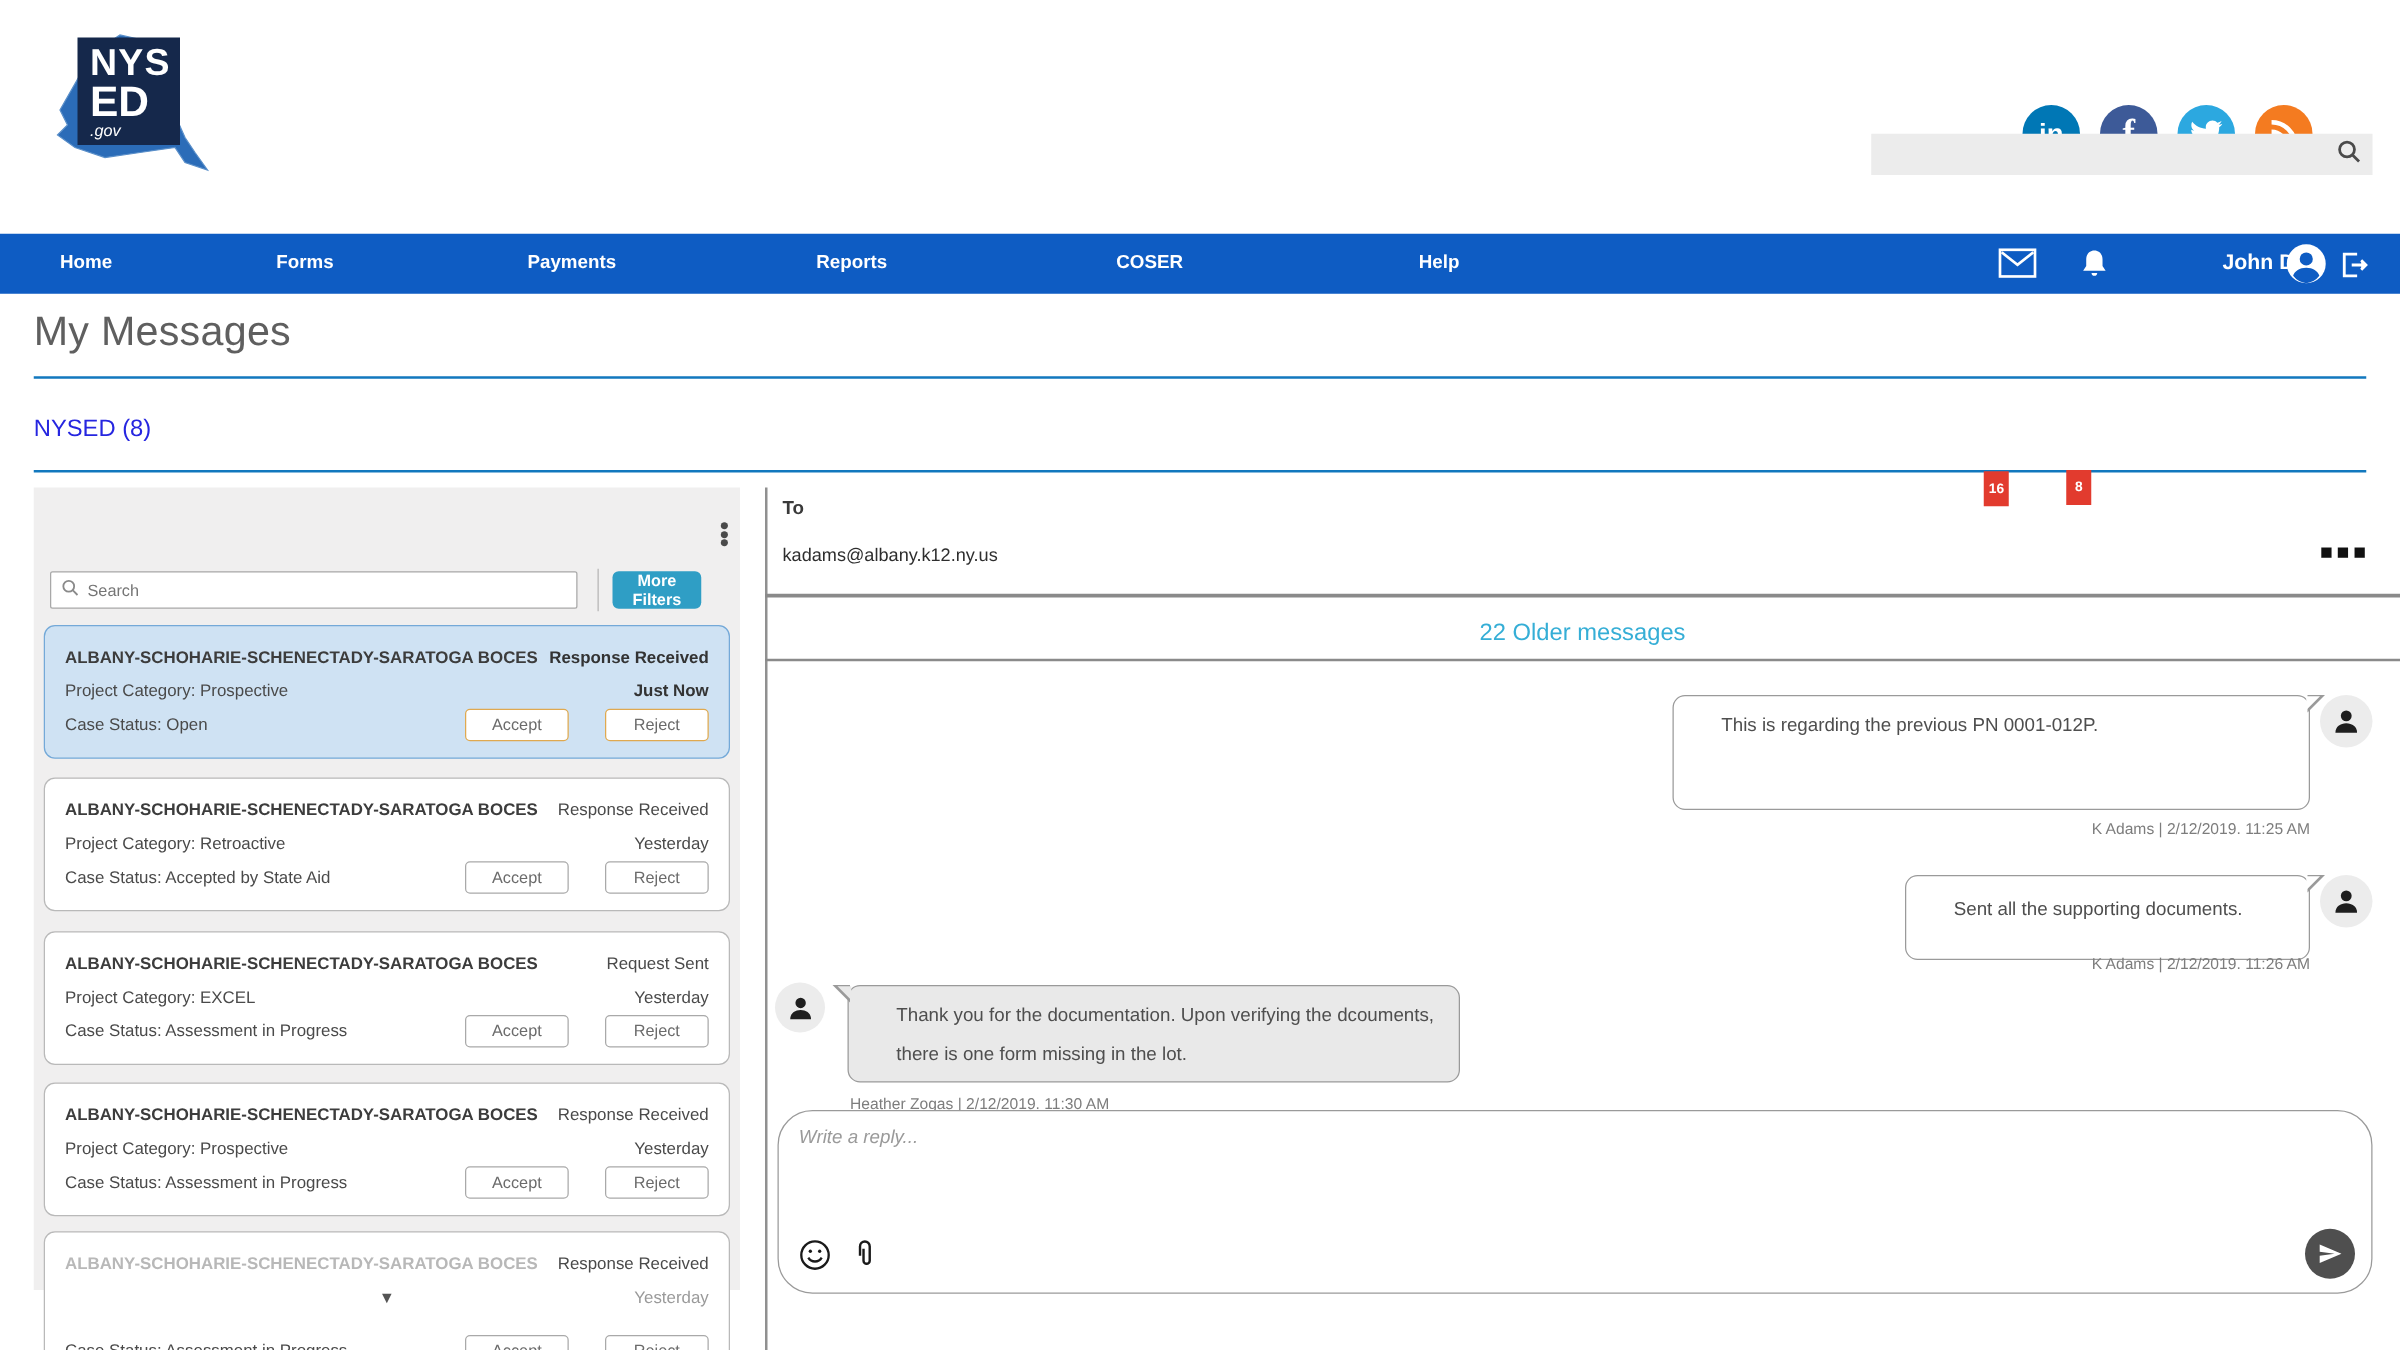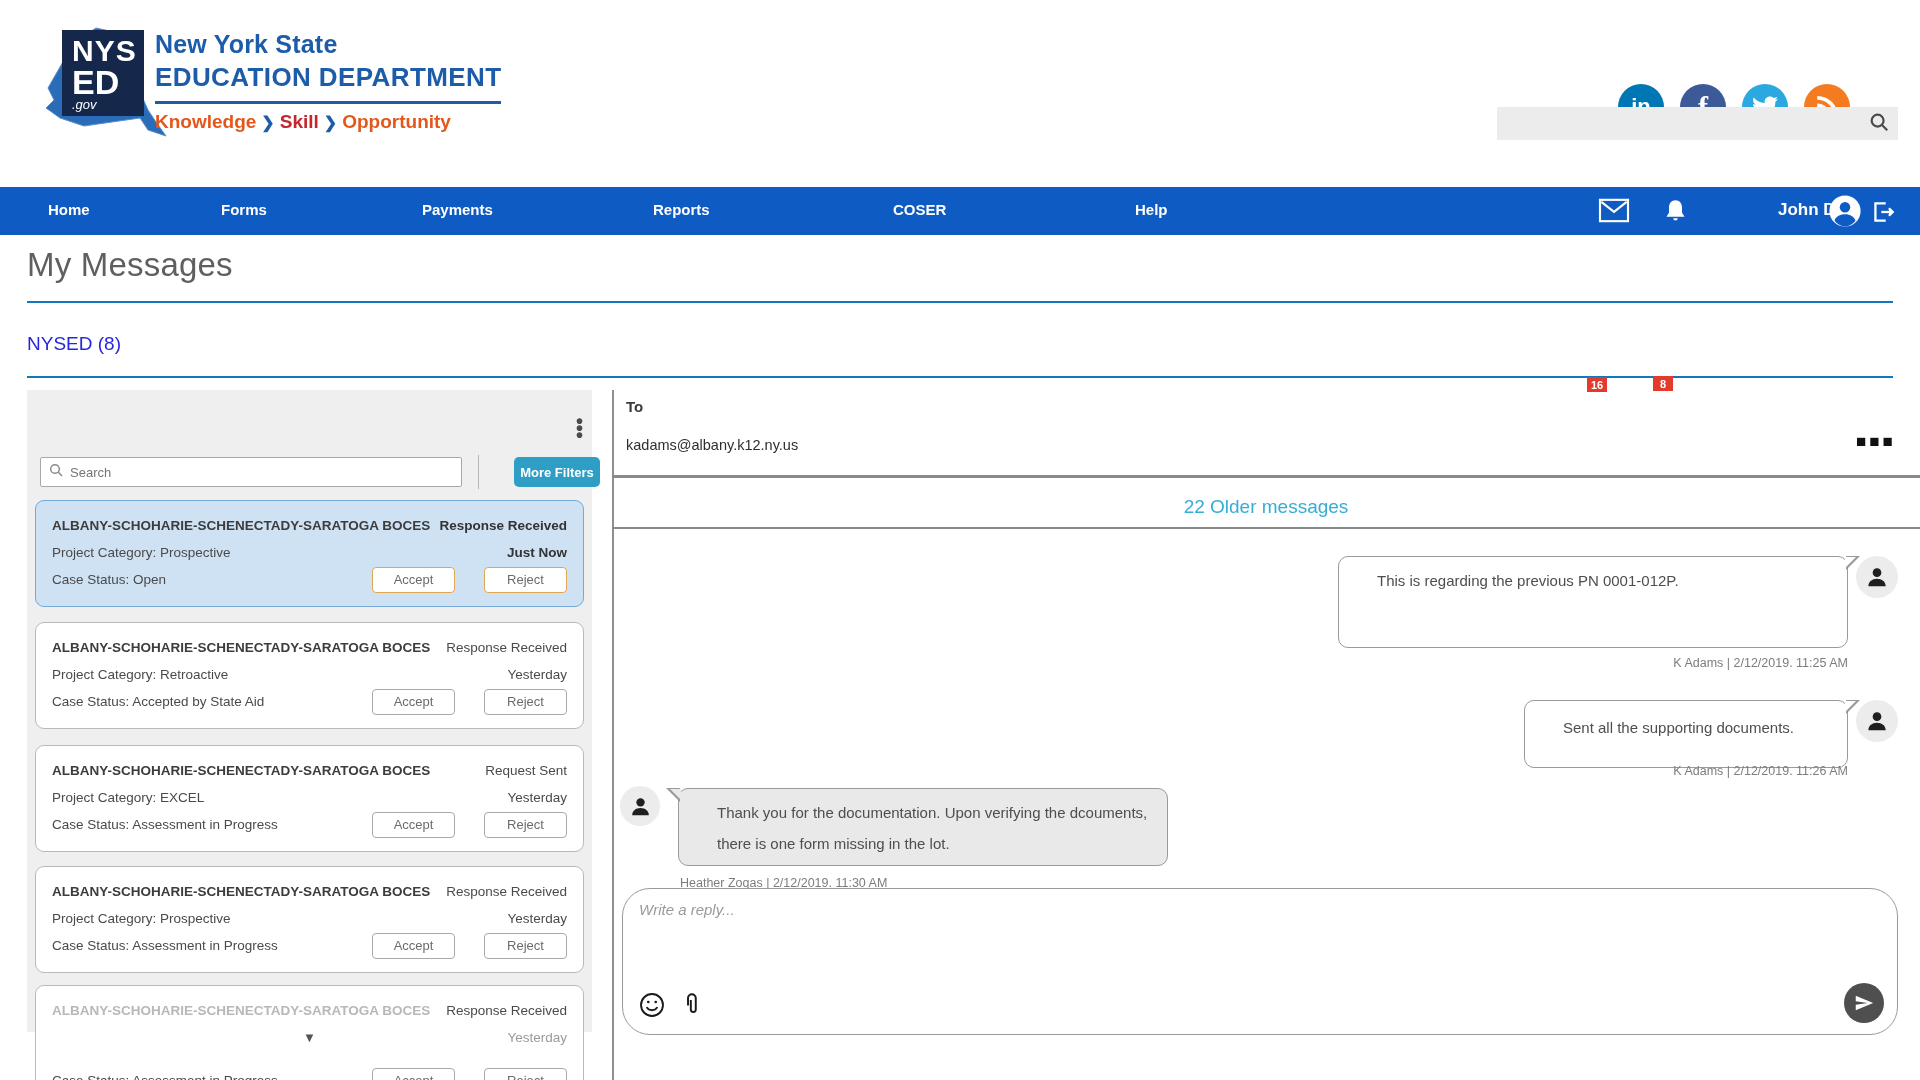--- a/index.html
+++ b/index.html
@@ -27,37 +27,37 @@
   .social.tw { background:#2ca8e0; }
   .social.rss{ background:#f47b20; }
   .hdr-search { position:absolute; left:1497px; top:107px; width:401px; height:33px; background:#ececec; display:flex; align-items:center; }
   .hdr-search input { flex:1; border:none; background:transparent; outline:none; font-size:14px; padding:0 10px; color:#333; }
   .hdr-search .mag { margin-right:8px; }
 
   
   .nav { position:absolute; left:0; top:187px; width:1920px; height:48px; background:#0e5cc3; }
   .nav-item { position:absolute; top:14px; color:#fff; font-size:15px; font-weight:bold; cursor:pointer; }
   .nav-ico { position:absolute; top:10px; }
-  .badge { position:absolute; min-width:20px; height:15px; border-radius:0; background:#e23b2e; color:#fff; font-size:11px; font-weight:bold; display:flex; align-items:center; justify-content:center; padding:0 4px; z-index:3; }
+  .badge { position:absolute; min-width:20px; height:28px; border-radius:0; background:#e23b2e; color:#fff; font-size:11px; font-weight:bold; display:flex; align-items:center; justify-content:center; padding:0 4px; z-index:3; }
   .user-name { position:absolute; left:1778px; top:13px; color:#fff; font-size:17px; font-weight:bold; }
 
   
   .page-title { position:absolute; left:27px; top:246px; font-size:33px; color:#5f5f5f; font-weight:400; letter-spacing:.2px; }
   .rule-blue { position:absolute; left:27px; width:1866px; height:2px; background:#1278be; }
   .folder-link { position:absolute; left:27px; top:333px; font-size:19px; color:#2626e0; cursor:pointer; }
 
   
   .list-panel { position:absolute; left:27px; top:390px; width:565px; height:642px; background:#f0efef; }
   .kebab { position:absolute; left:576px; top:418px; color:#4a4a4a; font-size:20px; font-weight:bold; line-height:7px; cursor:pointer; }
   .kebab span{ display:block; }
   .list-search { position:absolute; left:40px; top:457px; width:422px; height:30px; background:#fff; border:1px solid #a8a8a8; border-radius:2px; display:flex; align-items:center; }
   .list-search input { flex:1; border:none; outline:none; background:transparent; font-size:13px; color:#333; padding:0 6px; }
   .list-search .mag { margin-left:7px; }
   .search-divider { position:absolute; left:478px; top:455px; width:1px; height:34px; background:#b5b5b5; }
-  .more-filters { position:absolute; left:490px; top:457px; width:86px; height:30px; background:#2f9ec5; border:none; border-radius:5px; color:#fff; font-size:13px; font-weight:bold; font-family:"Liberation Sans", sans-serif; cursor:pointer;margin-left:24px; }
+  .more-filters { position:absolute; left:490px; top:457px; width:71px; height:30px; background:#2f9ec5; border:none; border-radius:5px; color:#fff; font-size:13px; font-weight:bold; font-family:"Liberation Sans", sans-serif; cursor:pointer; }
 
   .card { position:absolute; left:35px; width:549px; background:#fff; border:1px solid #b9b9b9; border-radius:9px; padding:11px 16px; }
   .card.selected { background:#cfe2f3; border:1.5px solid #74a9d8; }
   .card-row { display:flex; justify-content:space-between; align-items:center; height:27px; }
   .card-org { font-size:13.5px; font-weight:bold; color:#3c3c3c; }
   .card-status { font-size:13.5px; color:#4a4a4a; }
   .card-time { font-size:13.5px; color:#4a4a4a; }
   .selected .card-status, .selected .card-time { font-weight:bold; color:#333; }
   .card-cat, .card-case { font-size:13.5px; color:#4a4a4a; }
   .btn-row { display:flex; gap:29px; }
@@ -100,27 +100,20 @@
     <div class="logo-wrap">
       <svg class="logo-map" viewBox="0 0 130 120">
         <path fill="#2b6cb8" stroke="#5a8fc9" stroke-width="1" d="M34 18 L52 6 L70 10 L74 28 L70 44 L20 38 L4 66 L10 78 L2 86 L16 96 L40 104 L68 100 L96 96 L104 108 L122 114 L112 100 L104 88 L96 70 L98 40 L90 20 L70 10 Z"></path>
       </svg>
       <div class="logo-square">
         <div class="nys">NYS</div>
         <div class="ed">ED</div>
         <div class="gov">.gov</div>
       </div>
     </div>
-    <div class="brand-text">
-      <div class="brand-line1">New York State</div>
-      <div class="brand-line2">EDUCATION DEPARTMENT</div>
-      <div class="brand-tagline">
-        <span class="tag-orange">Knowledge</span><span class="tag-sep">❯</span><span class="tag-red">Skill</span><span class="tag-sep">❯</span><span class="tag-orange">Opportunity</span>
-      </div>
-    </div>
 
     <div class="social-row">
       <div class="social li">in</div>
       <div class="social fb">f</div>
       <div class="social tw">
         <svg width="26" height="26" viewBox="0 0 24 24" fill="#fff">
             <path d="M23.954 4.569c-.885.389-1.83.654-2.825.775 1.014-.611 1.794-1.574 2.163-2.723-.951.555-2.005.959-3.127 1.184-.896-.959-2.173-1.559-3.591-1.559-2.717 0-4.92 2.203-4.92 4.917 0 .39.045.765.127 1.124C7.691 8.094 4.066 6.13 1.64 3.161c-.427.722-.666 1.561-.666 2.475 0 1.71.87 3.213 2.188 4.096-.807-.026-1.566-.248-2.228-.616v.061c0 2.385 1.693 4.374 3.946 4.827-.413.111-.849.171-1.296.171-.314 0-.615-.03-.916-.086.631 1.953 2.445 3.377 4.604 3.417-1.68 1.319-3.809 2.105-6.102 2.105-.39 0-.779-.023-1.17-.067 2.189 1.394 4.768 2.209 7.557 2.209 9.054 0 13.999-7.496 13.999-13.986 0-.209 0-.42-.015-.63.961-.689 1.8-1.56 2.46-2.548l-.047-.02z"></path>
           </svg>
       </div>
       <div class="social rss">

